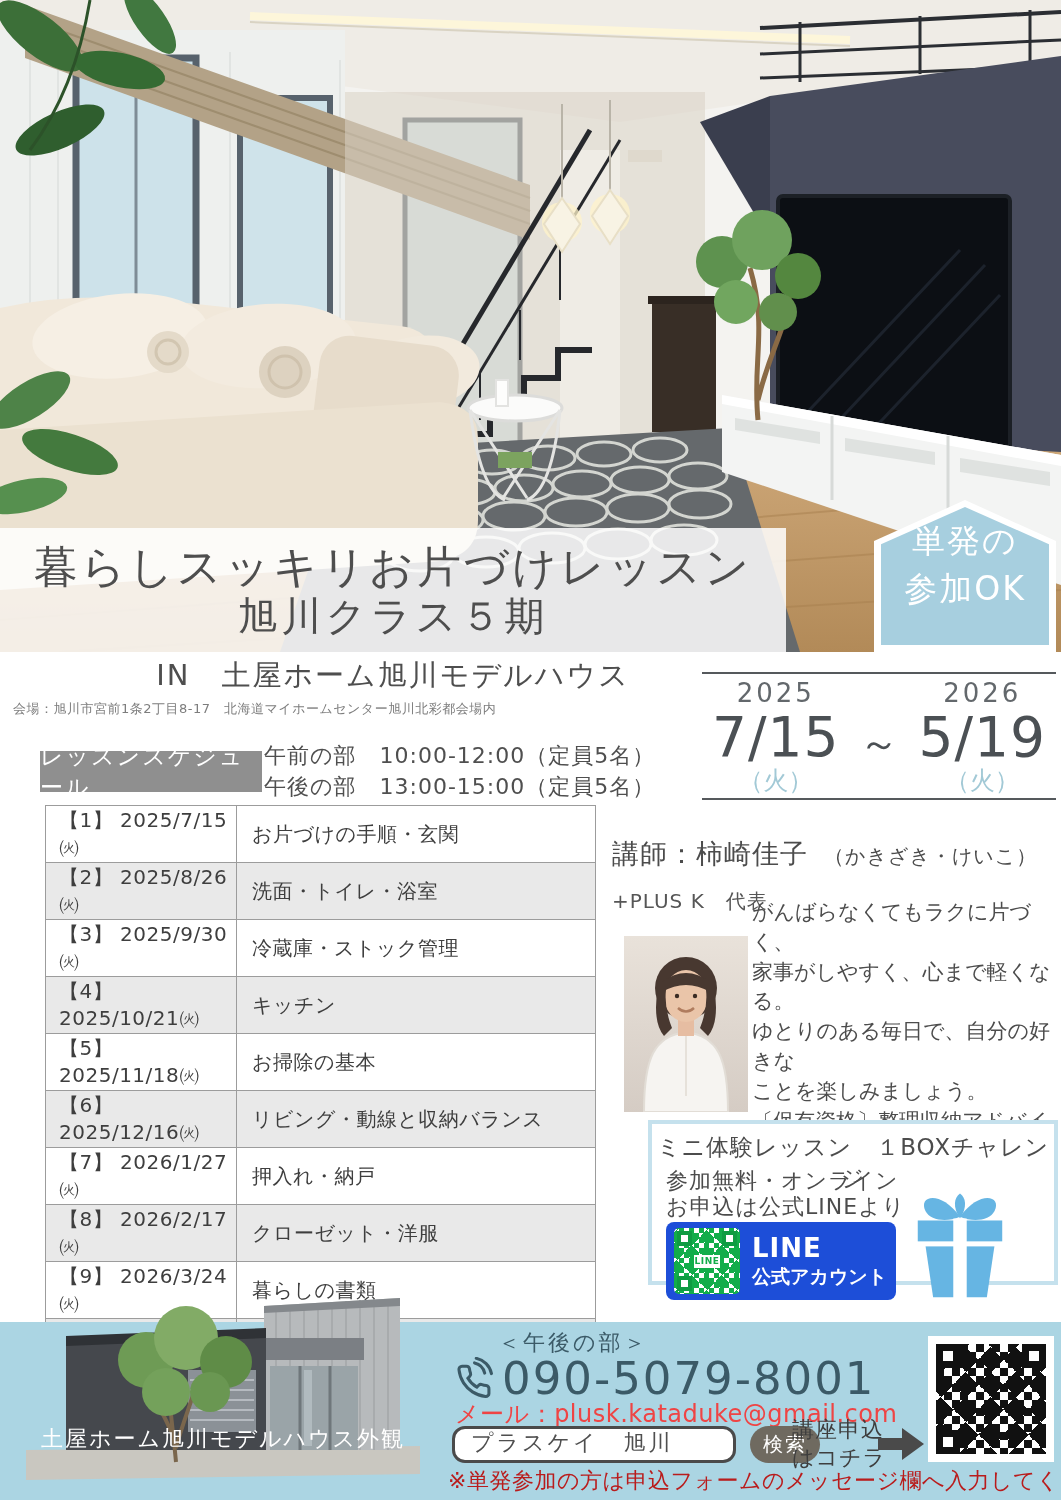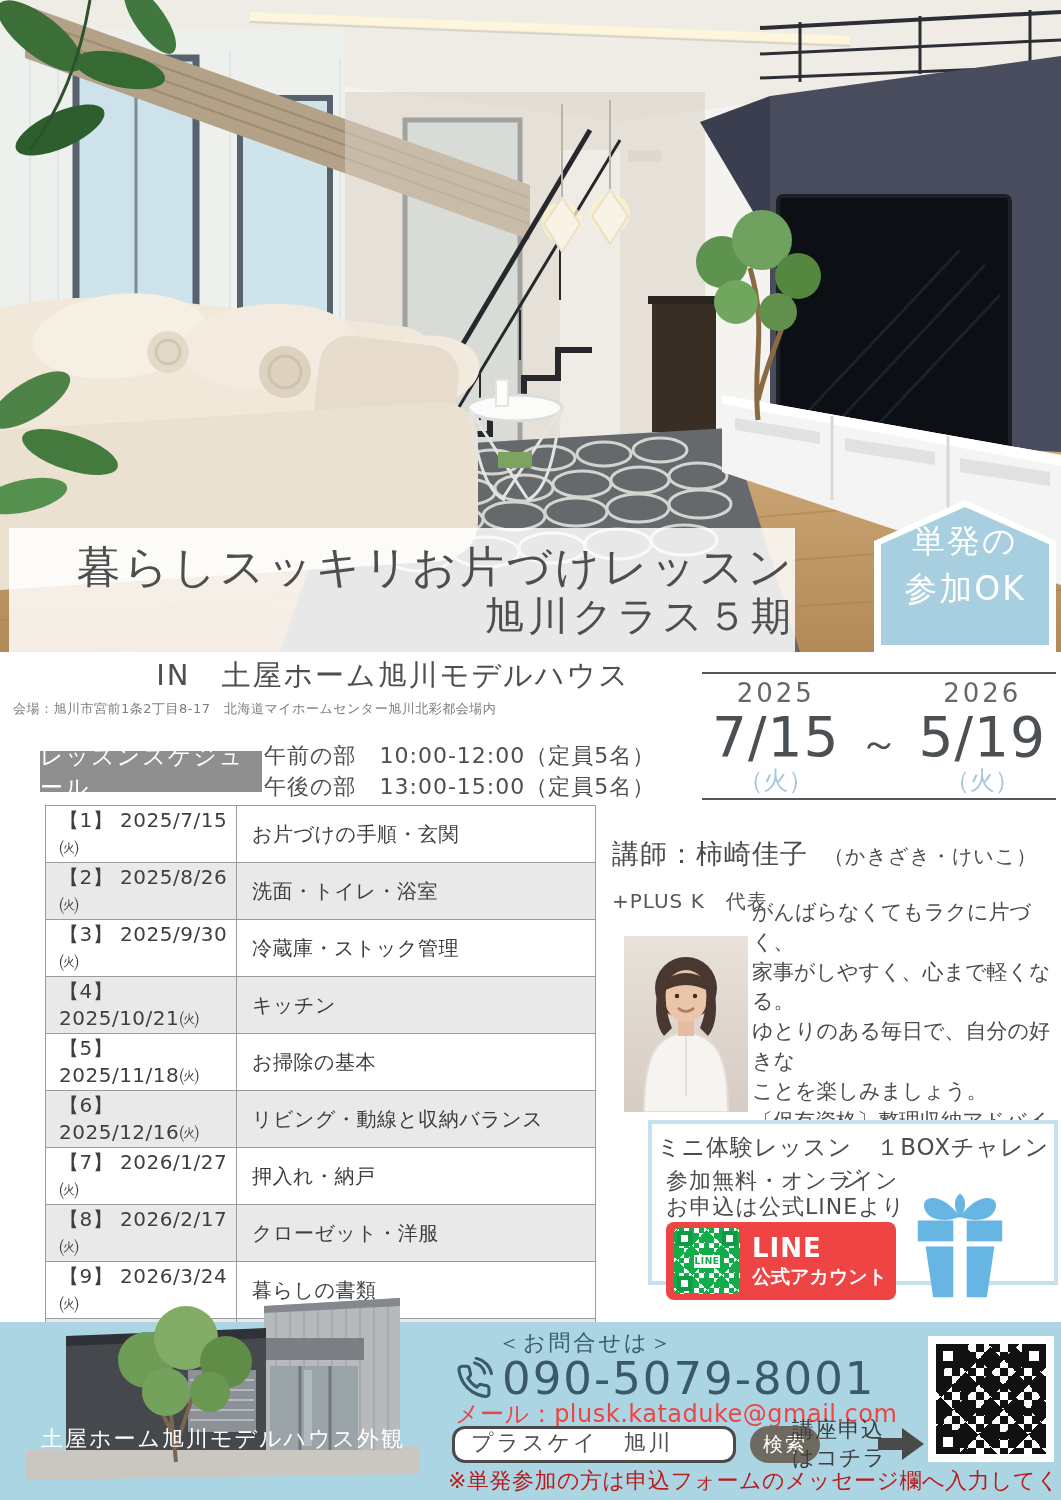--- a/index.html
+++ b/index.html
@@ -4,22 +4,22 @@
 <style>
   * { box-sizing: border-box; }
   body { margin:0; background:#ffffff; font-family:"DejaVu Sans","Liberation Sans",sans-serif; }
   .page { position:relative; width:1061px; height:1500px; margin:0 auto; background:#fff; overflow:hidden; }
 
   
   .hero { position:absolute; left:0; top:0; width:1061px; height:652px; }
   .hero svg { display:block; width:100%; height:100%; }
 
   
-  .title-band { position:absolute; left:9px; top:528px; width:786px; height:124px;
-    background:rgba(255,255,255,.85); display:flex; flex-direction:column; justify-content:center; align-items:flex-end; }
+  .title-band { position:absolute; left:0; top:528px; width:786px; height:124px;
+    background:rgba(255,255,255,.85); display:flex; flex-direction:column; justify-content:center; align-items:center; }
   .title-l1 { font-size:44px; color:#4e4e4e; letter-spacing:3px; line-height:1.18; font-weight:500; }
   .title-l2 { font-size:40px; color:#4e4e4e; letter-spacing:4px; line-height:1.15; font-weight:500; }
   .subtitle { position:absolute; left:0; top:656px; width:786px; text-align:center;
     font-size:29px; color:#4e4e4e; letter-spacing:2px; font-weight:500; }
 
   
   .badge { position:absolute; left:874px; top:500px; width:182px; height:152px;
     clip-path:polygon(50% 0%,100% 27%,100% 100%,0% 100%,0% 27%); background:#ffffff; }
   .badge-inner { position:absolute; inset:7px;
     clip-path:polygon(50% 0%,100% 27%,100% 100%,0% 100%,0% 27%); background:#a7cfdf;
@@ -57,21 +57,21 @@
   .inst-photo { position:absolute; left:624px; top:936px; width:124px; height:176px; }
   .inst-bio { position:absolute; left:752px; top:898px; width:312px; font-size:21px;
     line-height:1.42; color:#4c4c4c; white-space:pre-line; }
 
   
   .mini { position:absolute; left:648px; top:1120px; width:410px; height:165px; background:#fff;
     border:4px solid #c5e1ed; }
   .mini-title { margin-top:8px; text-align:center; font-size:23px; color:#4c4c4c; letter-spacing:1px; }
   .mini-details { position:absolute; left:14px; top:44px; font-size:22px; color:#4c4c4c;
     line-height:1.2; letter-spacing:1px; white-space:pre-line; }
-  .line-banner { position:absolute; left:14px; top:98px; width:230px; height:78px; background:#ef4444; border-radius:8px; }
+  .line-banner { position:absolute; left:14px; top:98px; width:230px; height:78px; background:#1d4ed8; border-radius:8px; }
   .line-qr { position:absolute; left:8px; top:6px; width:66px; height:66px; background:#fff; border-radius:5px;
     background-image:
       repeating-conic-gradient(from 45deg,#12ad4a 0% 25%,transparent 0% 50%),
       repeating-conic-gradient(#12ad4a 0% 25%,#fff 0% 50%);
     background-size:15px 15px,10px 10px; background-position:3px 2px,0 0; }
   .line-qr .f { position:absolute; width:15px; height:15px; border:4px solid #0e9c42; background:#fff; }
   .line-qr .f1 { left:3px; top:3px; } .line-qr .f2 { right:3px; top:3px; } .line-qr .f3 { left:3px; bottom:3px; }
   .line-qr-label { position:absolute; left:20px; top:27px; width:26px; height:13px; background:#fff;
     color:#12ad4a; font-size:9px; font-weight:bold; text-align:center; line-height:13px; letter-spacing:.5px; }
   .line-text { position:absolute; left:86px; top:10px; color:#fff; font-weight:800; line-height:1.25; }
@@ -482,21 +482,21 @@
       <path d="M150,164 C146,120 140,92 144,48 M150,150 C158,120 166,104 170,86 M148,140 C138,116 130,104 124,92" stroke="#7a664c" stroke-width="4" fill="none"></path>
       <circle cx="120" cy="62" r="28" fill="#6e9b55"></circle>
         <circle cx="160" cy="40" r="32" fill="#82ab66"></circle>
       <circle cx="200" cy="64" r="26" fill="#5f8c47"></circle>
         <circle cx="140" cy="94" r="24" fill="#74a15b"></circle>
       <circle cx="184" cy="94" r="20" fill="#6a9752"></circle>
     </svg>
   </div>
   <div class="house-caption">土屋ホーム旭川モデルハウス外観</div>
 
-  <div class="inquiry">＜お問合せは＞</div>
+  <div class="inquiry">＜午後の部＞</div>
   <div class="phone-row">
     <svg class="phone-icon" viewBox="0 0 26 26">
       <path d="M23,18.9v2.6a1.8,1.8 0 0 1-2,1.8 17.6,17.6 0 0 1-7.7-2.7 17.3,17.3 0 0 1-5.3-5.3A17.6,17.6 0 0 1 5.3,7.5a1.8,1.8 0 0 1 1.8-2H9.7a1.8,1.8 0 0 1 1.8,1.5 11.4,11.4 0 0 0 .6,2.5 1.8,1.8 0 0 1-.4,1.9l-1.1,1.1a14.2,14.2 0 0 0 5.3,5.3l1.1-1.1a1.8,1.8 0 0 1 1.9-.4 11.4,11.4 0 0 0 2.5.6A1.8,1.8 0 0 1 23,18.9z" fill="none" stroke="#3b5a67" stroke-width="1.8"></path>
       <path d="M14.5,3.5 a8,8 0 0 1 6,6 M15.5,0.8 a11.5,11.5 0 0 1 9,9" fill="none" stroke="#3b5a67" stroke-width="1.8" stroke-linecap="round"></path>
     </svg>
     <div class="phone-num">090-5079-8001</div>
   </div>
   <div class="email">メール：plusk.kataduke@gmail.com</div>
 
   <div class="search-row">

